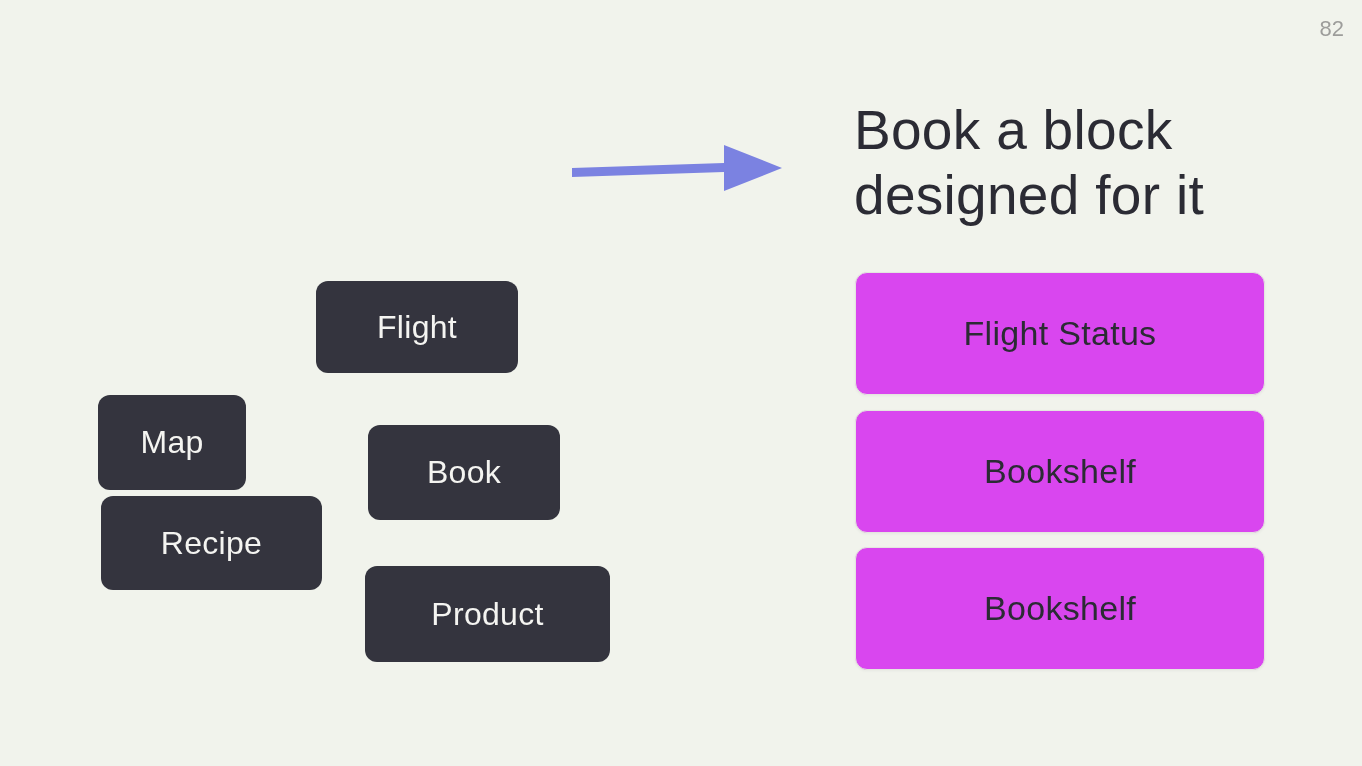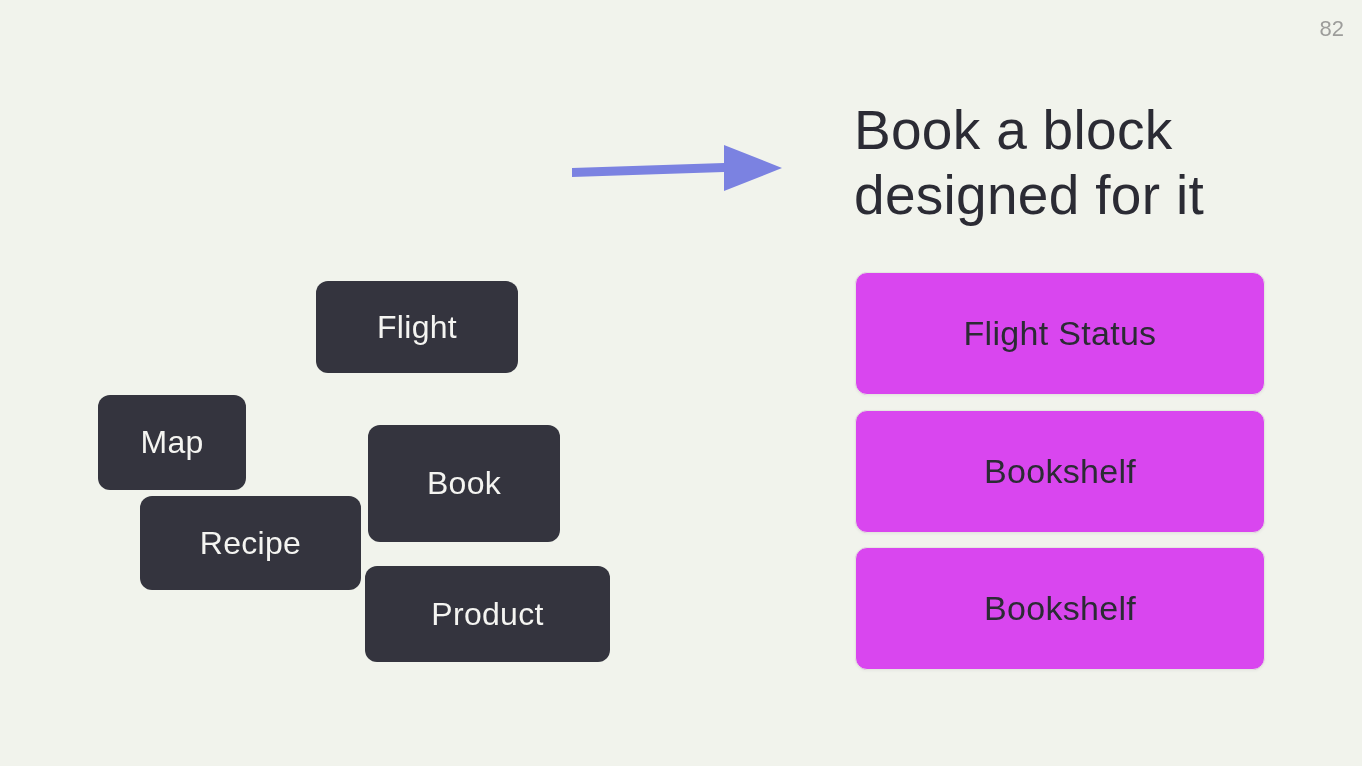--- a/index.html
+++ b/index.html
@@ -45,22 +45,22 @@
     display: flex;
     align-items: center;
     justify-content: center;
     font-size: 32px;
     font-weight: 500;
     letter-spacing: 0.3px;
     text-align: center;
   }
   .tag-flight  { left: 316px; top: 281px; width: 202px; height: 92px; }
   .tag-map     { left:  98px; top: 355px; width: 148px; height: 95px; margin-top: 40px; }
-  .tag-book    { left: 368px; top: 425px; width: 192px; height: 117px; }
-  .tag-recipe  { left: 101px; top: 496px; width: 221px; height: 94px; margin-left: 39px; }
+  .tag-book    { left: 368px; top: 425px; width: 192px; height: 95px; }
+  .tag-recipe  { left: 101px; top: 496px; width: 221px; height: 94px; }
   .tag-product { left: 365px; top: 566px; width: 245px; height: 96px; }
   .card {
     position: absolute;
     left: 855px;
     width: 410px;
     height: 123px;
     box-sizing: border-box;
     background: #d946ef;
     border: 1px solid #e4e6df;
     border-radius: 12px;

